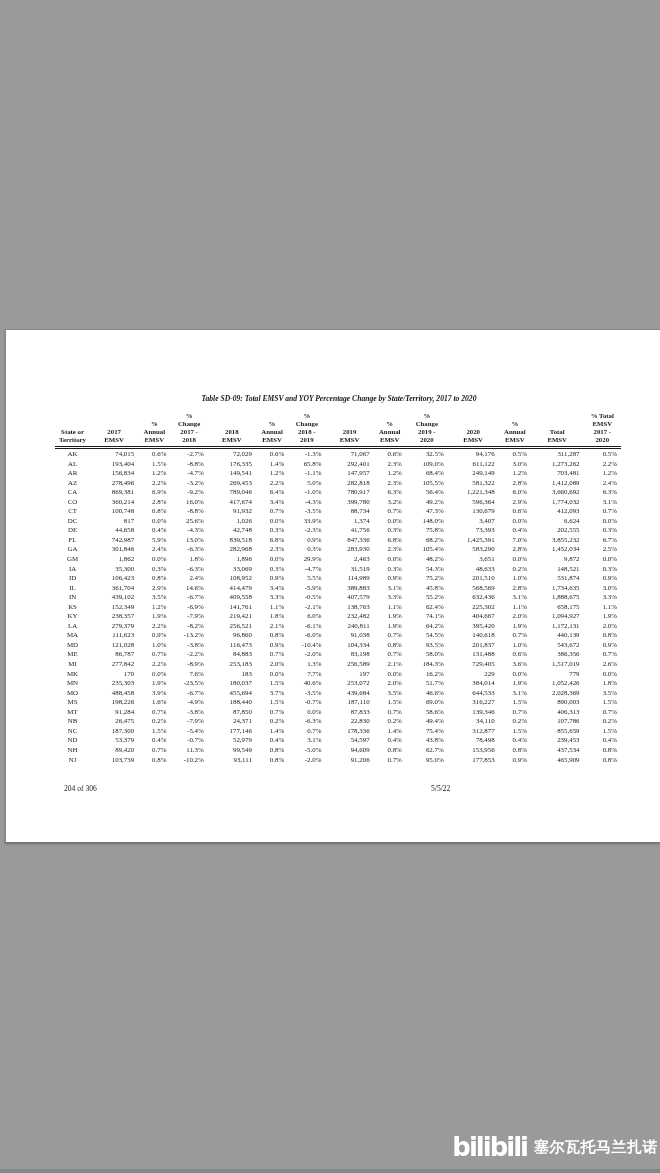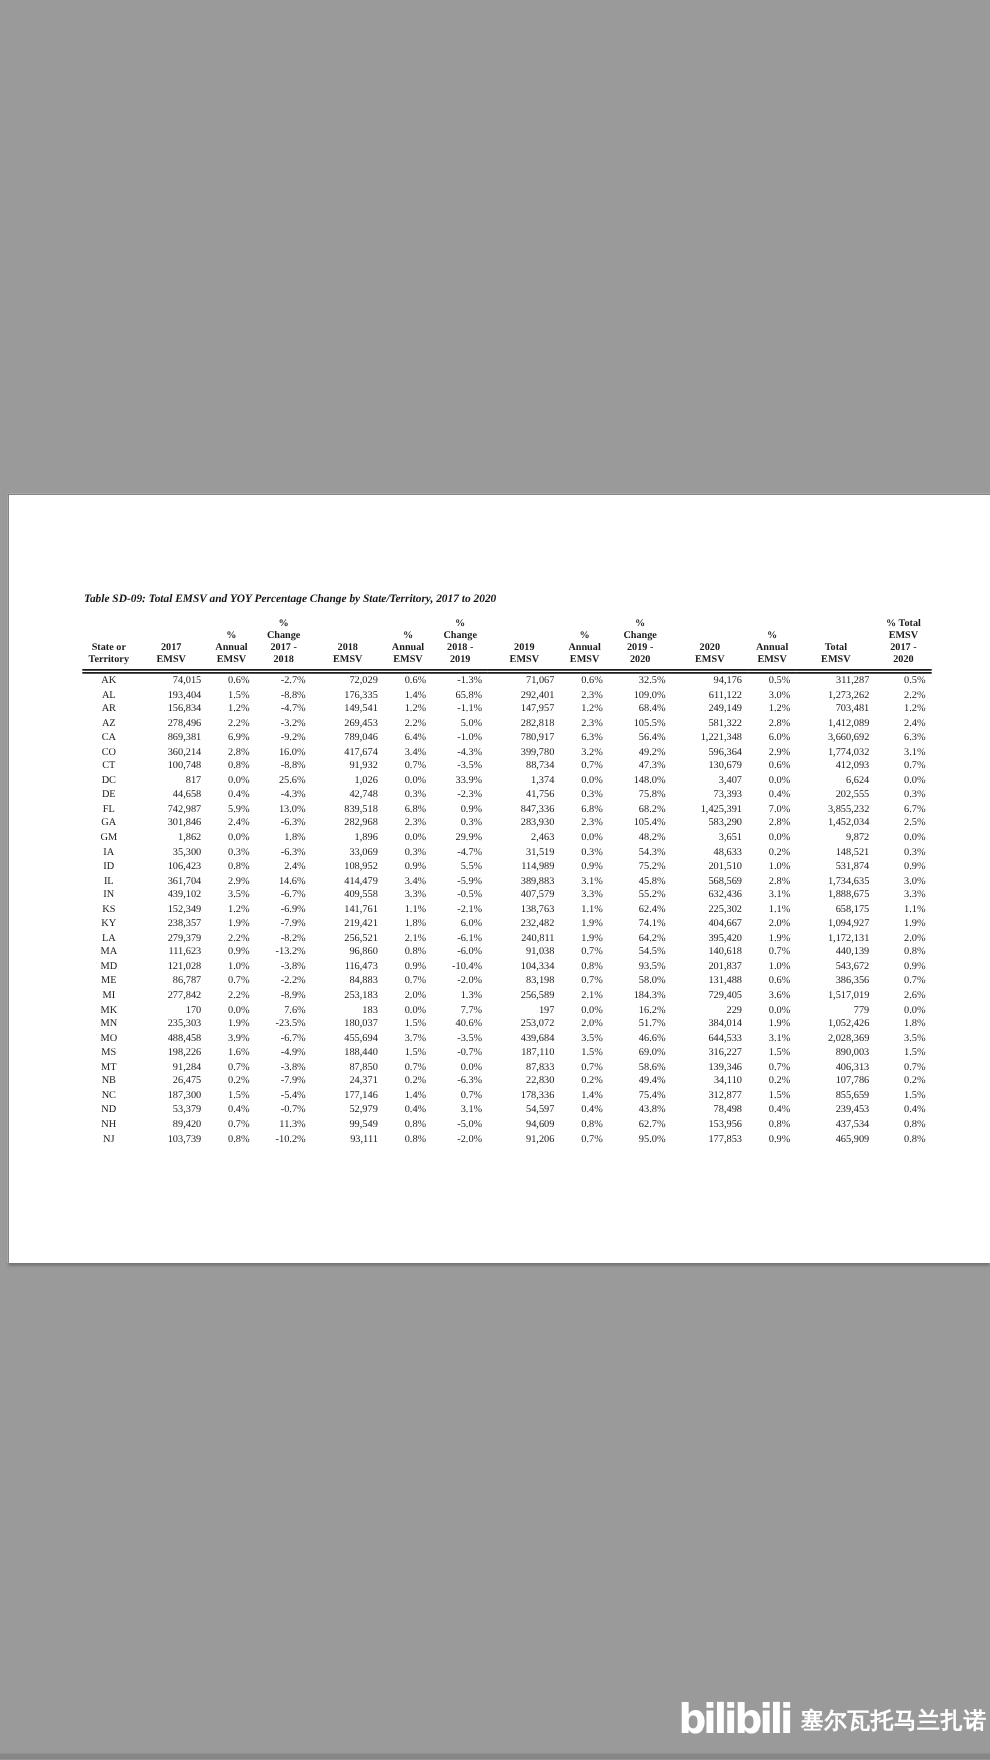--- a/index.html
+++ b/index.html
@@ -10,21 +10,21 @@
   }
   .screen{position:absolute;inset:0;}
   .paper{
     position:absolute;left:5px;top:329px;width:654px;height:512px;
     background:#ffffff;
     border-top:1px solid #858585;border-left:1px solid #858585;
     box-shadow:0 2px 2px rgba(0,0,0,0.28);
   }
   .doc-title{
     margin:64px 38px 0 50px;
-    text-align:left;
+    text-align:center;
     font-size:7.6px;line-height:9px;
     font-weight:bold;font-style:italic;
     color:#161616;
     white-space:nowrap;
   }
   table.doc-table{
     width:566px;margin:9px 0 0 49px;
     border-collapse:collapse;table-layout:fixed;
     color:#1c1c1c;
   }
@@ -648,20 +648,24 @@
             <td>0.7%</td>
             <td>95.0%</td>
             <td>177,853</td>
             <td>0.9%</td>
             <td>465,909</td>
             <td>0.8%</td>
           </tr>
         </tbody>
     </table>
 
+    <div class="footer">
+      <span class="pg">204 of 306</span>
+      <span class="dt">5/5/22</span>
+    </div>
   </div>
 
   <div class="watermark">
     <span class="wm-logo">bilibili</span>
     <span class="wm-text">塞尔瓦托马兰扎诺</span>
   </div>
 
   <div class="bottom-strip"></div>
 </div>
 

